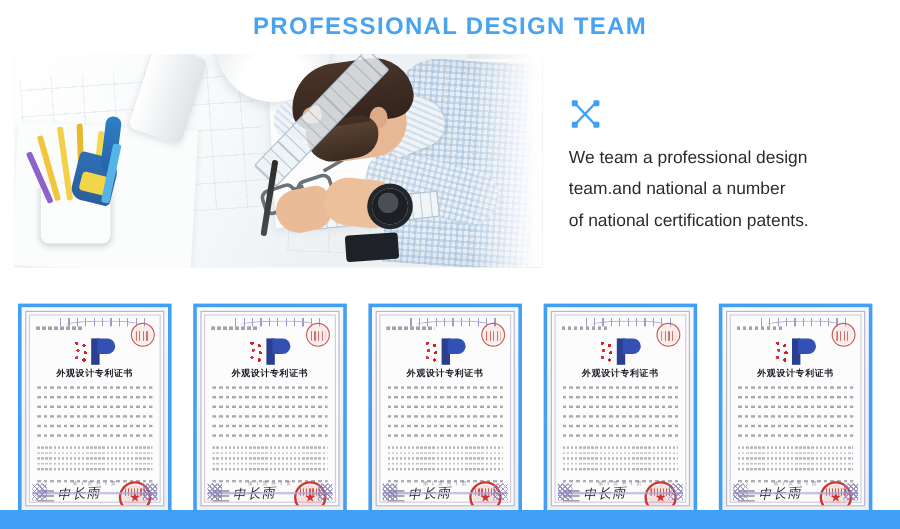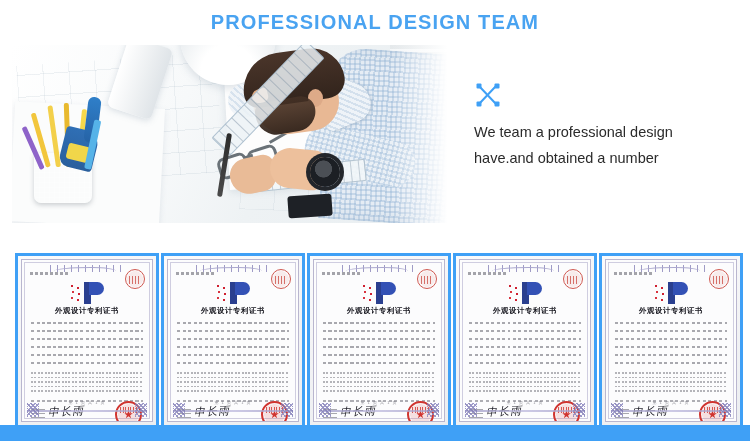--- a/index.html
+++ b/index.html
@@ -167,21 +167,21 @@
   .hero-copy { position:absolute; left:0; top:74px; width:262px;
     font-size: 14.5px; line-height: 26px; color:#2b2b2b; font-family:"Liberation Sans", sans-serif; }
   .hero-copy div { white-space: nowrap; }
 
   
   .blue-band { position:absolute; left:0; top:425px; width:750px; height:16px; background:#3fa0f6; }
 
   
   .certs { position:absolute; left:0; top:253px; width:750px; height:175px; }
   .cert {
-    position:absolute; top:0; width:144px; height:175px;
+    position:absolute; top:0; width:128px; height:175px;
     background:#3fa0f6; padding:3px;
   }
   .cert-inner {
     width:100%; height:100%;
     background: linear-gradient(160deg,#fbfbfc 0%, #f3f3f5 45%, #eceef1 100%);
     padding:3px;
   }
   .cert-page {
     position:relative; width:100%; height:100%;
     background:#fcfcfd; border:1px solid #b9b6cf; overflow:hidden;
@@ -334,21 +334,22 @@
           <g fill="#3fa0f6">
             <rect x="2.5" y="1.5" width="5" height="5" rx="1"></rect>
             <rect x="20.5" y="1.5" width="5" height="5" rx="1"></rect>
             <rect x="2.5" y="19.5" width="5" height="5" rx="1"></rect>
             <rect x="20.5" y="19.5" width="5" height="5" rx="1"></rect>
           </g>
         </svg>
       </div>
       <div class="hero-copy">
         <div>We team a professional design</div>
-        <div>have.and obtained a number</div>
+        <div>team.and national a number</div>
+        <div>of national certification patents.</div>
       </div>
     </div>
   </div>
 
   <div class="blue-band"></div>
 
   <div class="certs">
 
     <div class="cert" style="left:15px">
       <div class="cert-inner">

